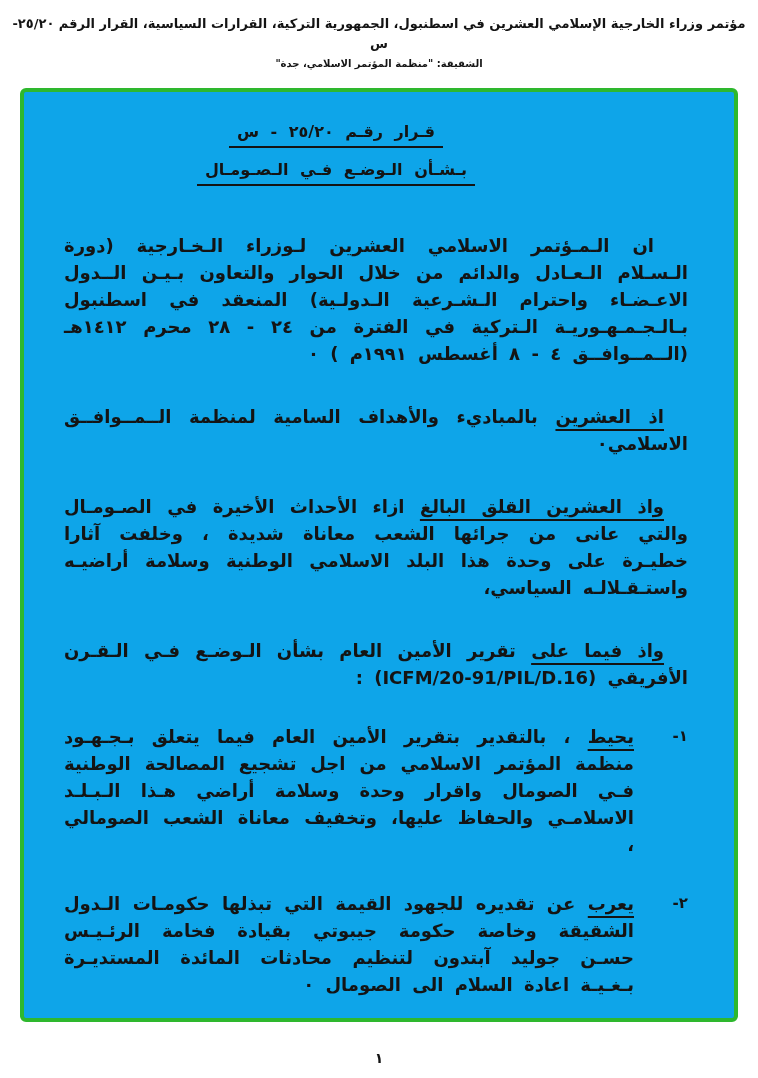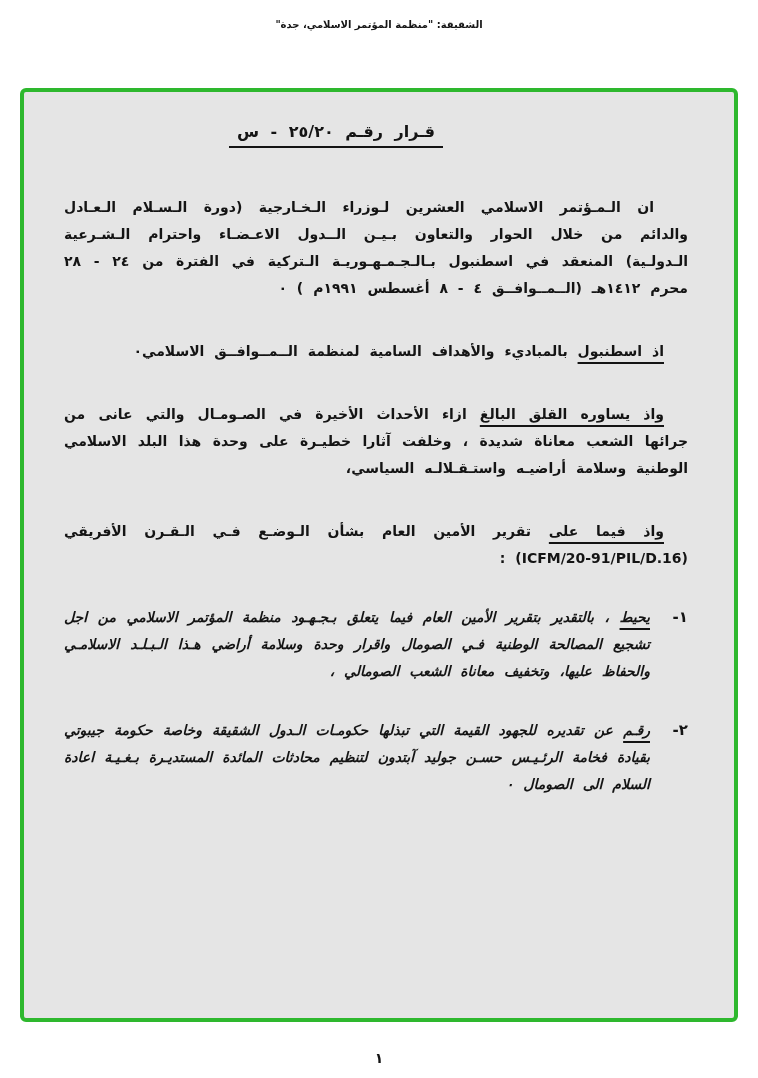--- a/index.html
+++ b/index.html
@@ -18,99 +18,103 @@
   .green-box {
     position: absolute;
     top: 88px;
     right: 20px;
     width: 718px;
     height: 934px;
     border: 4px solid #2eb82e;
     border-radius: 6px;
     padding: 26px 46px 16px 40px;
     overflow: hidden;
-    background: #e5e5e5;
+    background: #0ea5e9;
   }
   .title-block { text-align: center; transform: translateX(-40px); margin-top: 4px; }
   .title-line { margin-bottom: 12px; }
   .underlined {
     display: inline-block;
     font-weight: 700;
     font-size: 16px;
     word-spacing: 6px;
     border-bottom: 2px solid #141414;
     padding: 0 8px 5px 8px;
   }
   .para {
-    font-size: 14px;
+    font-size: 18px;
     font-weight: 700;
     line-height: 27px;
     text-align: justify;
     word-spacing: 5px;
   }
   .preamble { margin-top: 46px; text-indent: 34px; }
   .clause { margin-top: 36px; text-indent: 24px; }
   .lead {
     text-decoration: underline;
     text-decoration-thickness: 1.5px;
     text-underline-offset: 6px;
   }
   .item { display: flex; margin-top: 32px; }
   .item-num {
     flex: none;
     width: 30px;
     font-size: 15px;
     font-weight: 700;
     line-height: 27px;
   }
-  .item-body { flex: 1; margin-right: 8px; font-style: italic; }
+  .item-body { flex: 1; margin-right: 24px; }
   .page-number {
     position: absolute;
     bottom: 12px;
     left: 0;
     width: 100%;
     text-align: center;
     font-size: 14px;
     font-weight: 700;
   }
 </style>
 </head>
 <body>
 
 <div class="page">
 
   <div class="doc-header">
+    <div class="header-line1">مؤتمر وزراء الخارجية الإسلامي العشرين في اسطنبول، الجمهورية التركية، القرارات السياسية، القرار الرقم ٢٥/٢٠-س</div>
     <div class="header-line2">
       <span>الشقيقة: </span><span>"منظمة المؤتمر الاسلامي، جدة"</span>
     </div>
   </div>
 
   <div class="green-box">
 
     <div class="title-block">
       <div class="title-line">
         <span class="underlined">قـرار رقـم ٢٥/٢٠ - س</span>
       </div>
+      <div class="title-line">
+        <span class="underlined">بـشـأن الـوضـع فـي الـصـومـال</span>
+      </div>
     </div>
 
     <p class="para preamble">ان الـمـؤتمر الاسلامي العشرين لـوزراء الـخـارجية (دورة الـسـلام الـعـادل والدائم من خلال الحوار والتعاون بـيـن الــدول الاعـضـاء واحترام الـشـرعية الـدولـية) المنعقد في اسطنبول بـالـجـمـهـوريـة الـتركية في الفترة من ٢٤ - ٢٨ محرم ١٤١٢هـ (الــمــوافــق ٤ - ٨ أغسطس ١٩٩١م ) ٠</p>
 
-    <p class="para clause"><span class="lead">اذ اسطنبول</span><span> بالمباديء والأهداف السامية لمنظمة الــمــوافــق الاسلامي٠</span></p>
+    <p class="para clause"><span class="lead">اذ العشرين</span><span> بالمباديء والأهداف السامية لمنظمة الــمــوافــق الاسلامي٠</span></p>
 
-    <p class="para clause"><span class="lead">واذ يساوره القلق البالغ</span><span> ازاء الأحداث الأخيرة في الصـومـال والتي عانى من جرائها الشعب معاناة شديدة ، وخلفت آثارا خطيـرة على وحدة هذا البلد الاسلامي الوطنية وسلامة أراضيـه واستـقـلالـه السياسي،</span></p>
+    <p class="para clause"><span class="lead">واذ العشرين القلق البالغ</span><span> ازاء الأحداث الأخيرة في الصـومـال والتي عانى من جرائها الشعب معاناة شديدة ، وخلفت آثارا خطيـرة على وحدة هذا البلد الاسلامي الوطنية وسلامة أراضيـه واستـقـلالـه السياسي،</span></p>
 
     <p class="para clause"><span class="lead">واذ فيما على</span><span> تقرير الأمين العام بشأن الـوضـع فـي الـقـرن الأفريقي (ICFM/20-91/PIL/D.16) :</span></p>
 
     <div class="item">
       <span class="item-num">١-</span>
       <p class="para item-body"><span class="lead">يحيط</span><span> ، بالتقدير بتقرير الأمين العام فيما يتعلق بـجـهـود منظمة المؤتمر الاسلامي من اجل تشجيع المصالحة الوطنية فـي الصومال واقرار وحدة وسلامة أراضي هـذا الـبـلـد الاسلامـي والحفاظ عليها، وتخفيف معاناة الشعب الصومالي ،</span></p>
     </div>
 
     <div class="item">
       <span class="item-num">٢-</span>
-      <p class="para item-body"><span class="lead">رقـم</span><span> عن تقديره للجهود القيمة التي تبذلها حكومـات الـدول الشقيقة وخاصة حكومة جيبوتي بقيادة فخامة الرئـيـس حسـن جوليد آبتدون لتنظيم محادثات المائدة المستديـرة بـغـيـة اعادة السلام الى الصومال ٠</span></p>
+      <p class="para item-body"><span class="lead">يعرب</span><span> عن تقديره للجهود القيمة التي تبذلها حكومـات الـدول الشقيقة وخاصة حكومة جيبوتي بقيادة فخامة الرئـيـس حسـن جوليد آبتدون لتنظيم محادثات المائدة المستديـرة بـغـيـة اعادة السلام الى الصومال ٠</span></p>
     </div>
 
   </div>
 
   <div class="page-number">١</div>
 
 </div>
 
 </body></html>

